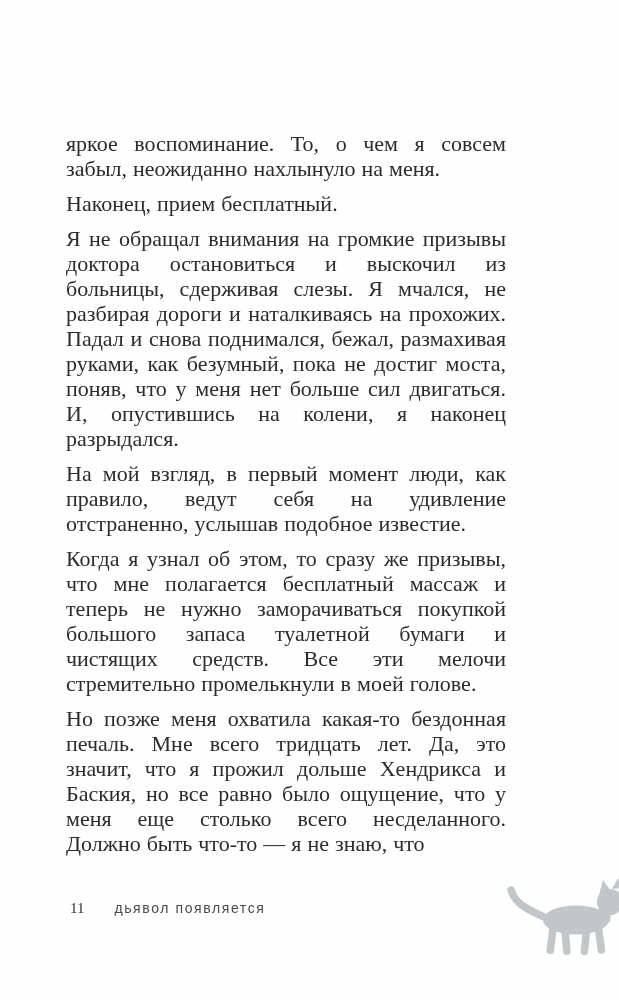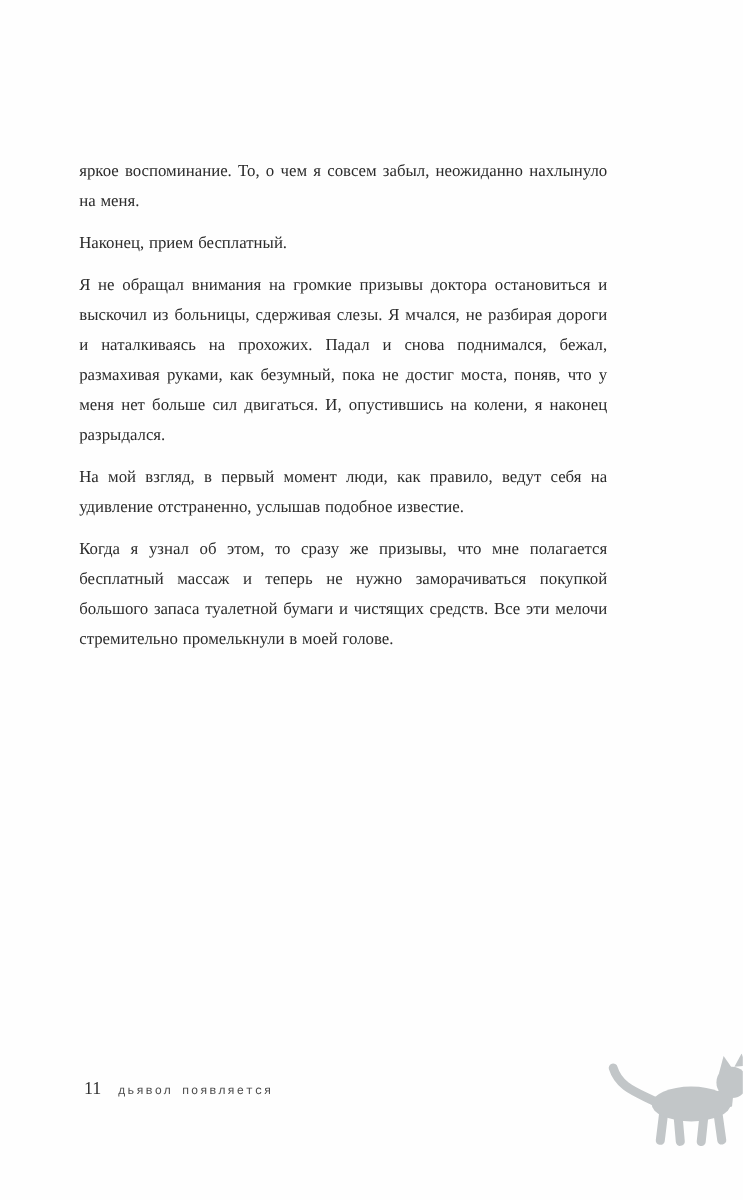--- a/index.html
+++ b/index.html
@@ -18,47 +18,47 @@
     position: absolute;
     inset: 0;
     background: #fefefe;
   }
   .text-block {
     position: absolute;
     left: 66px;
     top: 131px;
     width: 440px;
     color: #2b2b2b;
-    font-size: 14px;
+    font-size: 22px;
     line-height: 25px;
     text-align: justify;
     hyphens: auto;
     -webkit-hyphens: auto;
     word-spacing: 0.5px;
   }
   .text-block p {
     margin: 0 0 10px 0;
   }
   .page-footer {
     position: absolute;
     left: 70px;
     top: 900px;
     display: flex;
     align-items: baseline;
-    gap: 14px;
+    gap: 30px;
     color: #3c3c3c;
   }
   .page-number {
     font-family: "Liberation Serif", serif;
     font-size: 15px;
     color: #333333;
   }
   .running-title {
-    font-family: Liberation Mono, monospace;
-    font-size: 10px;
+    font-family: Liberation Sans, sans-serif;
+    font-size: 14px;
     letter-spacing: 1.6px;
     color: #4a4a4a;
   }
   .cat-illustration {
     position: absolute;
     right: 0;
     bottom: 40px;
     width: 115px;
     height: 82px;
   }
@@ -72,20 +72,21 @@
 <body>
 
 <div class="book-page">
 
   <main class="text-block">
     <p lang="ru">яркое воспоминание. То, о чем я совсем забыл, неожиданно нахлынуло на меня.</p>
     <p lang="ru">Наконец, прием бесплатный.</p>
     <p lang="ru">Я не обращал внимания на громкие призывы доктора остановиться и выскочил из больницы, сдерживая слезы. Я мчался, не разбирая дороги и наталкиваясь на прохожих. Падал и снова поднимался, бежал, размахивая руками, как безумный, пока не достиг моста, поняв, что у меня нет больше сил двигаться. И, опустившись на колени, я наконец разрыдался.</p>
     <p lang="ru">На мой взгляд, в первый момент люди, как правило, ведут себя на удивление отстраненно, услышав подобное известие.</p>
     <p lang="ru">Когда я узнал об этом, то сразу же призывы, что мне полагается бесплатный массаж и теперь не нужно заморачиваться покупкой большого запаса туалетной бумаги и чистящих средств. Все эти мелочи стремительно промелькнули в моей голове.</p>
+    <p lang="ru">Но позже меня охватила какая-то бездонная печаль. Мне всего тридцать лет. Да, это значит, что я прожил дольше Хендрикса и Баския, но все равно было ощущение, что у меня еще столько всего несделанного. Должно быть что-то — я не знаю, что</p>
   </main>
 
   <footer class="page-footer">
     <span class="page-number">11</span>
     <span class="running-title">дьявол появляется</span>
   </footer>
 
   <div class="cat-illustration">
     <svg viewBox="0 0 115 82" xmlns="http://www.w3.org/2000/svg">
       <g fill="#c2c6c8">

